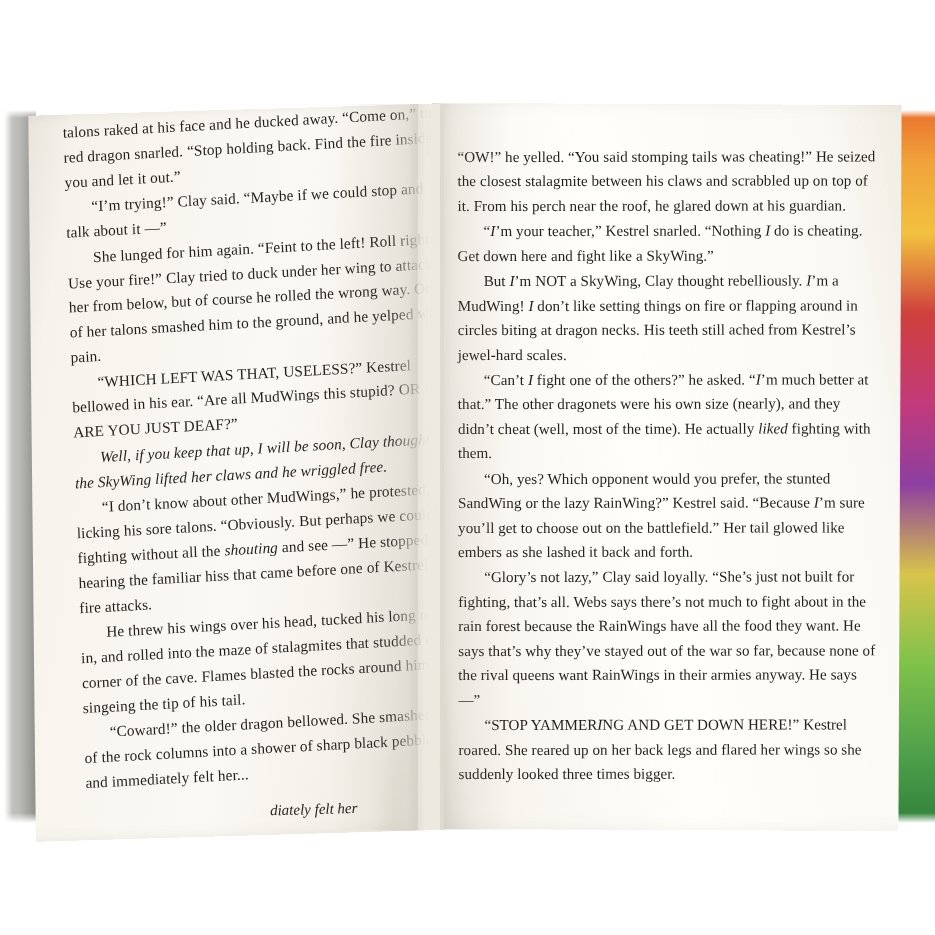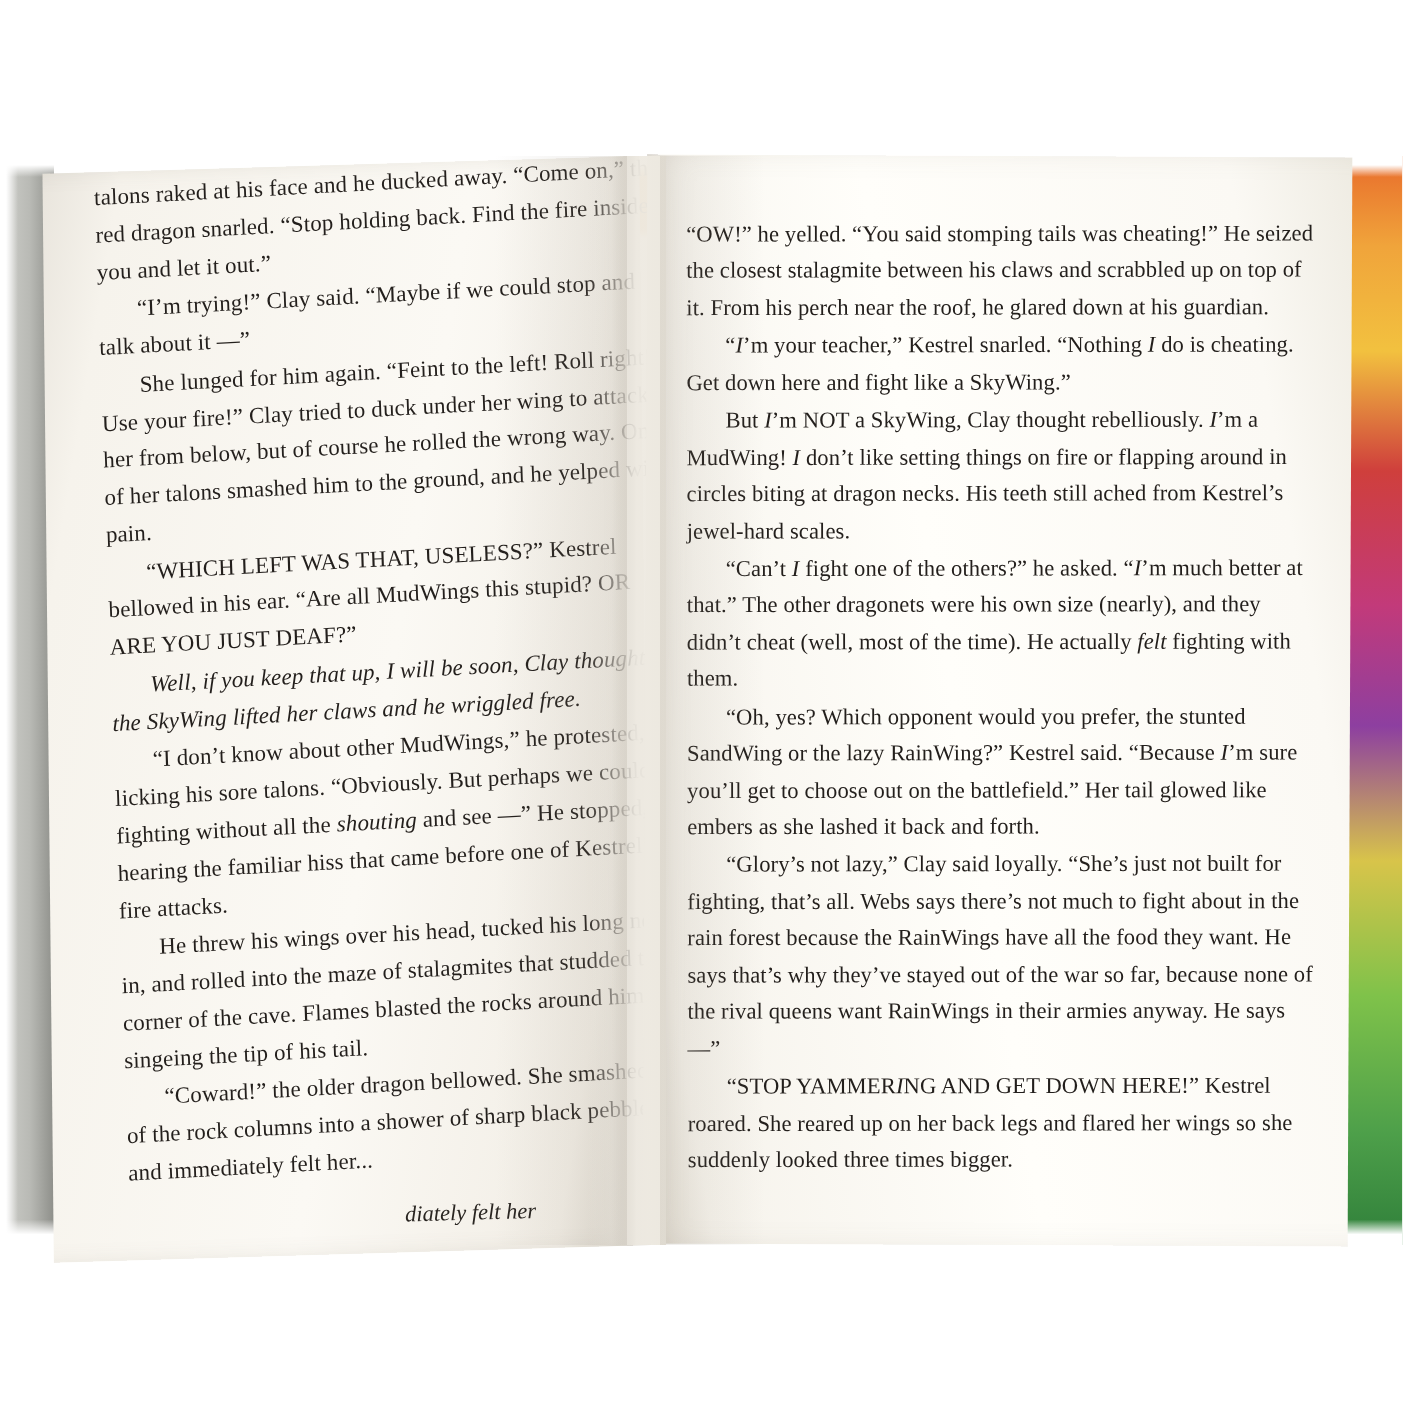--- a/index.html
+++ b/index.html
@@ -206,21 +206,21 @@
       <p>He threw his wings over his head, tucked his long neck in, and rolled into the maze of stalagmites that studded this corner of the cave. Flames blasted the rocks around him, singeing the tip of his tail.</p>
       <p>“Coward!” the older dragon bellowed. She smashed one of the rock columns into a shower of sharp black pebbles and immediately felt her...</p>
     </div>
   </div>
 
   <div class="page page-right">
     <div class="col text-right">
       <p class="noindent">“OW!” he yelled. “You said stomping tails was cheating!” He seized the closest stalagmite between his claws and scrabbled up on top of it. From his perch near the roof, he glared down at his guardian.</p>
       <p>“<em>I</em>’m your teacher,” Kestrel snarled. “Nothing <em>I</em> do is cheating. Get down here and fight like a SkyWing.”</p>
       <p>But <em>I</em>’m NOT a SkyWing, Clay thought rebelliously. <em>I</em>’m a MudWing! <em>I</em> don’t like setting things on fire or flapping around in circles biting at dragon necks. His teeth still ached from Kestrel’s jewel-hard scales.</p>
-      <p>“Can’t <em>I</em> fight one of the others?” he asked. “<em>I</em>’m much better at that.” The other dragonets were his own size (nearly), and they didn’t cheat (well, most of the time). He actually <em>felt</em> fighting with them.</p>
+      <p>“Can’t <em>I</em> fight one of the others?” he asked. “<em>I</em>’m much better at that.” The other dragonets were his own size (nearly), and they didn’t cheat (well, most of the time). He actually <em>liked</em> fighting with them.</p>
       <p>“Oh, yes? Which opponent would you prefer, the stunted SandWing or the lazy RainWing?” Kestrel said. “Because <em>I</em>’m sure you’ll get to choose out on the battlefield.” Her tail glowed like embers as she lashed it back and forth.</p>
       <p>“Glory’s not lazy,” Clay said loyally. “She’s just not built for fighting, that’s all. Webs says there’s not much to fight about in the rain forest because the RainWings have all the food they want. He says that’s why they’ve stayed out of the war so far, because none of the rival queens want RainWings in their armies anyway. He says —”</p>
       <p>“STOP YAMMER<em>I</em>NG AND GET DOWN HERE!” Kestrel roared. She reared up on her back legs and flared her wings so she suddenly looked three times bigger.</p>
     </div>
   </div>
 
   <div class="clip-fade"></div>
   <div class="gutter"></div>
   <div class="sheen-l"></div>
   <div class="sheen-r"></div>

